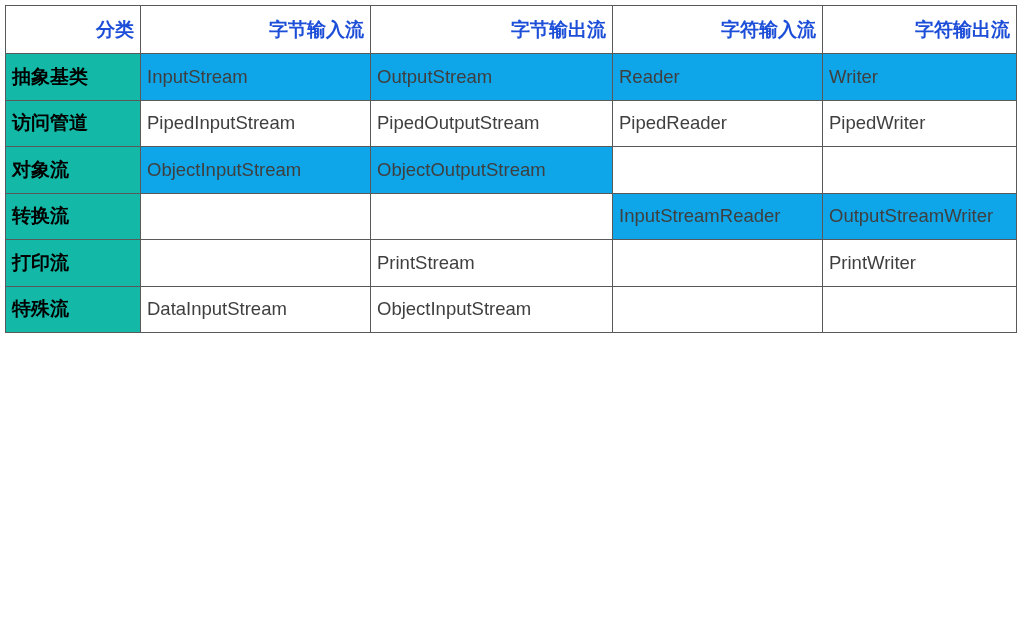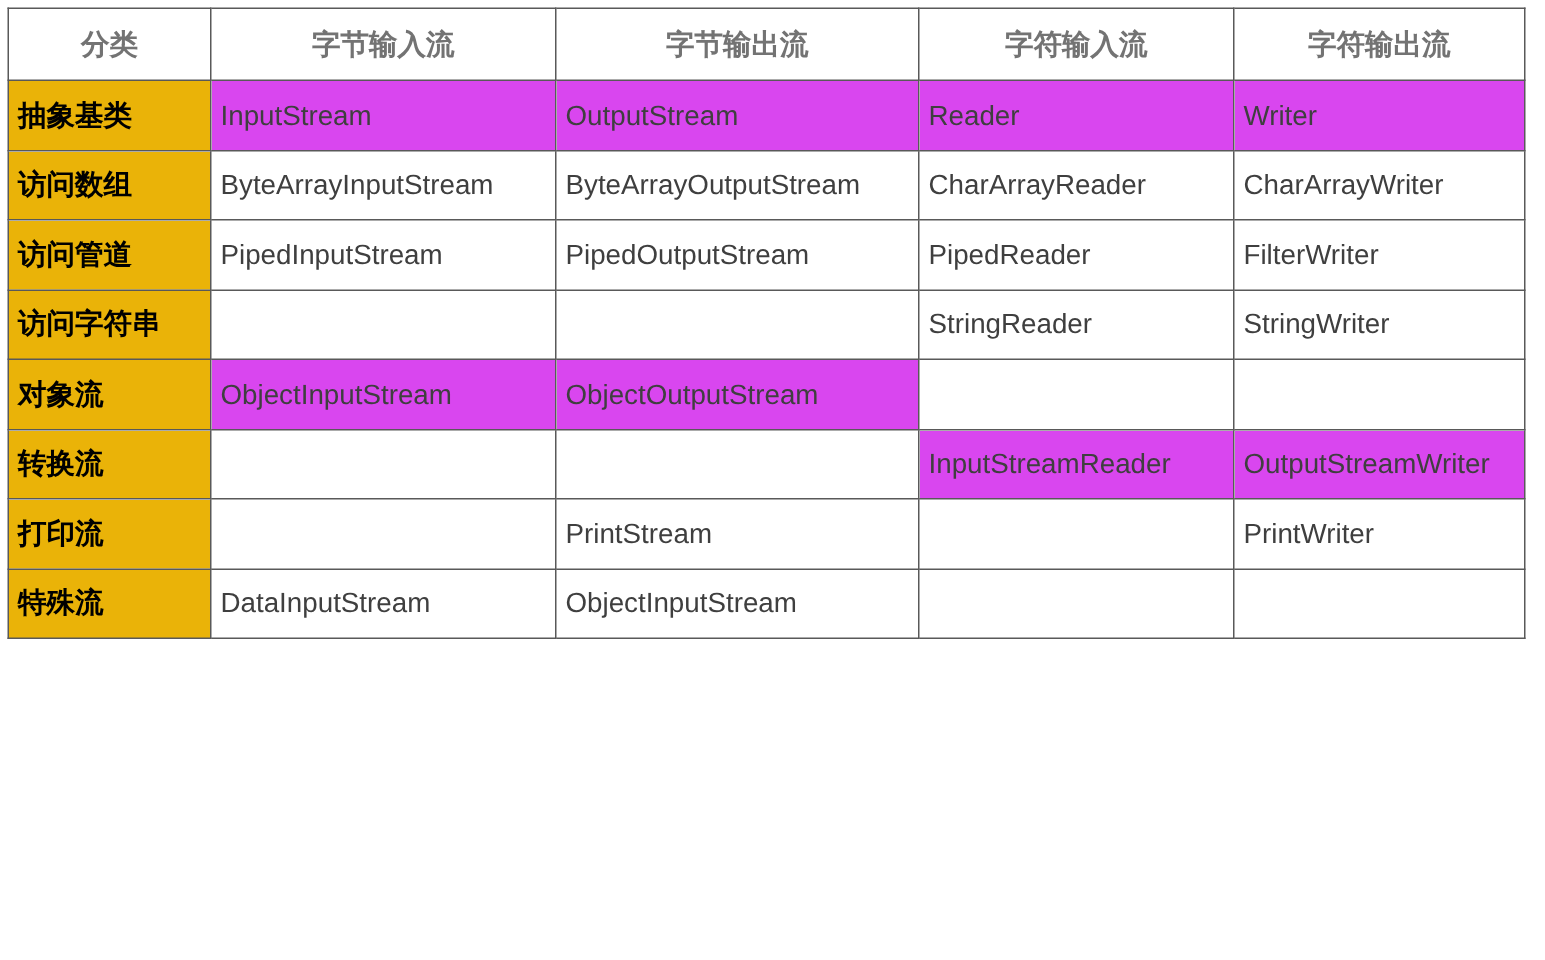--- a/index.html
+++ b/index.html
@@ -42,46 +42,46 @@
     box-sizing: border-box;
     vertical-align: middle;
     overflow: hidden;
     white-space: nowrap;
   }
 
   
   table.stream-table thead th {
     font-size: 19px;
     font-weight: bold;
-    color: #737373;
-    text-align: center;
+    color: #1d4ed8;
+    text-align: right;
     background: #ffffff;
     height: 48px;
   }
 
   
   table.stream-table td.cat {
     font-size: 19px;
     font-weight: bold;
     color: #000000;
-    background: #eab308;
+    background: #14b8a6;
     letter-spacing: 0px;
     margin-left: 13px;
   }
 
   
   table.stream-table td.val {
     font-size: 18.5px;
     font-weight: normal;
     color: #3f3f3f;
     background: #ffffff;
   }
 
   table.stream-table td.val.shaded {
-    background: #d946ef;
+    background: #0ea5e9;
   }
 </style>
 </head>
 <body>
 
 <div id="stream-table-wrap">
   <table class="stream-table">
     <colgroup>
       <col class="c0">
         <col class="c1">
@@ -100,39 +100,25 @@
     </thead>
     <tbody id="table-body">
         <tr>
           <td class="cat">抽象基类</td>
           <td class="val shaded">InputStream</td>
           <td class="val shaded">OutputStream</td>
           <td class="val shaded">Reader</td>
           <td class="val shaded">Writer</td>
         </tr>
         <tr>
-          <td class="cat">访问数组</td>
-          <td class="val">ByteArrayInputStream</td>
-          <td class="val">ByteArrayOutputStream</td>
-          <td class="val">CharArrayReader</td>
-          <td class="val">CharArrayWriter</td>
-        </tr>
-        <tr>
           <td class="cat">访问管道</td>
           <td class="val">PipedInputStream</td>
           <td class="val">PipedOutputStream</td>
           <td class="val">PipedReader</td>
-          <td class="val">FilterWriter</td>
-        </tr>
-        <tr>
-          <td class="cat">访问字符串</td>
-          <td class="val"></td>
-          <td class="val"></td>
-          <td class="val">StringReader</td>
-          <td class="val">StringWriter</td>
+          <td class="val">PipedWriter</td>
         </tr>
         <tr>
           <td class="cat">对象流</td>
           <td class="val shaded">ObjectInputStream</td>
           <td class="val shaded">ObjectOutputStream</td>
           <td class="val"></td>
           <td class="val"></td>
         </tr>
         <tr>
           <td class="cat">转换流</td>

